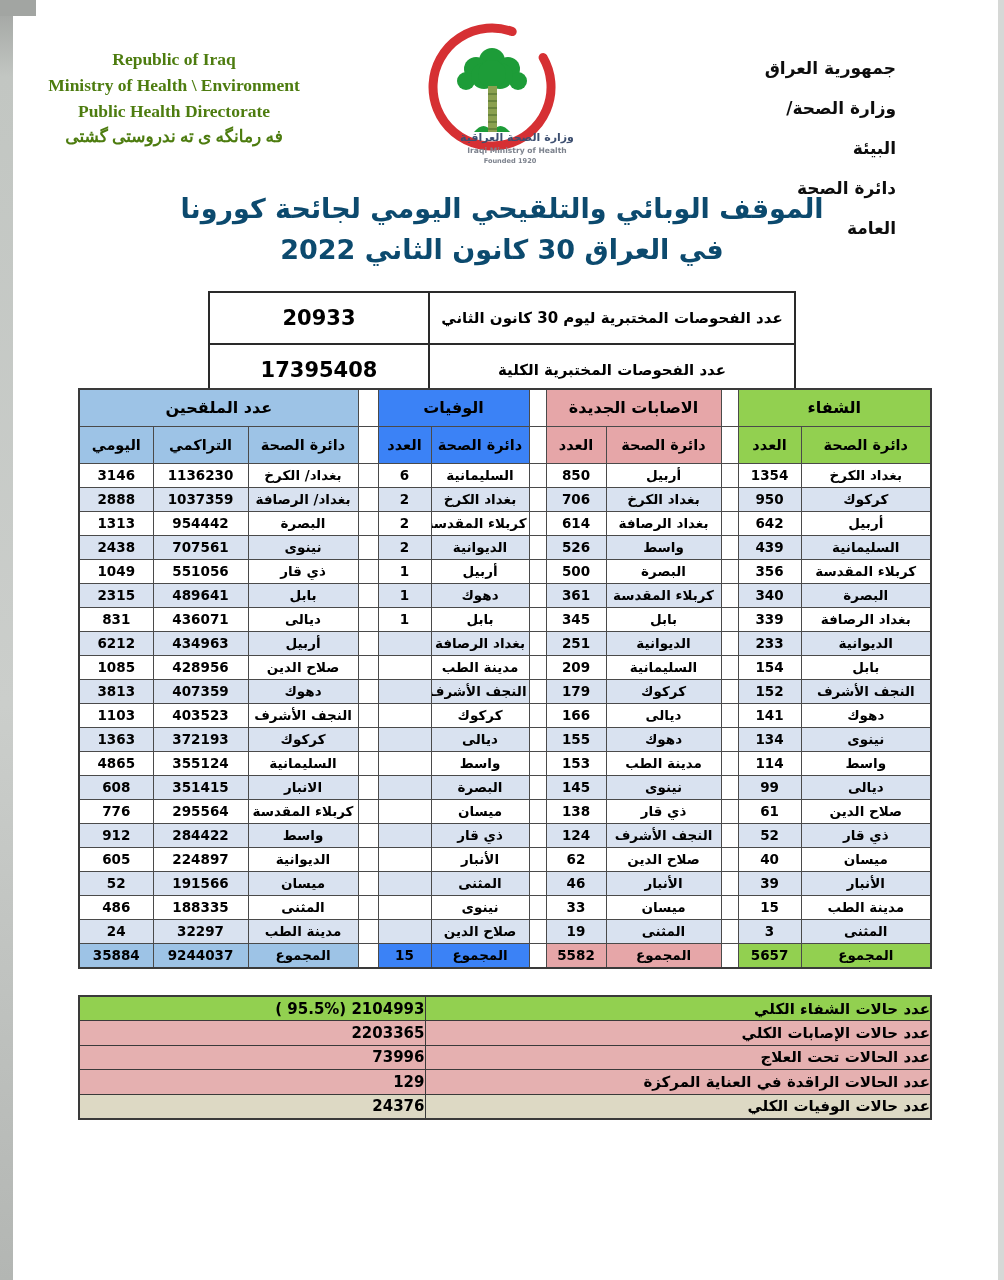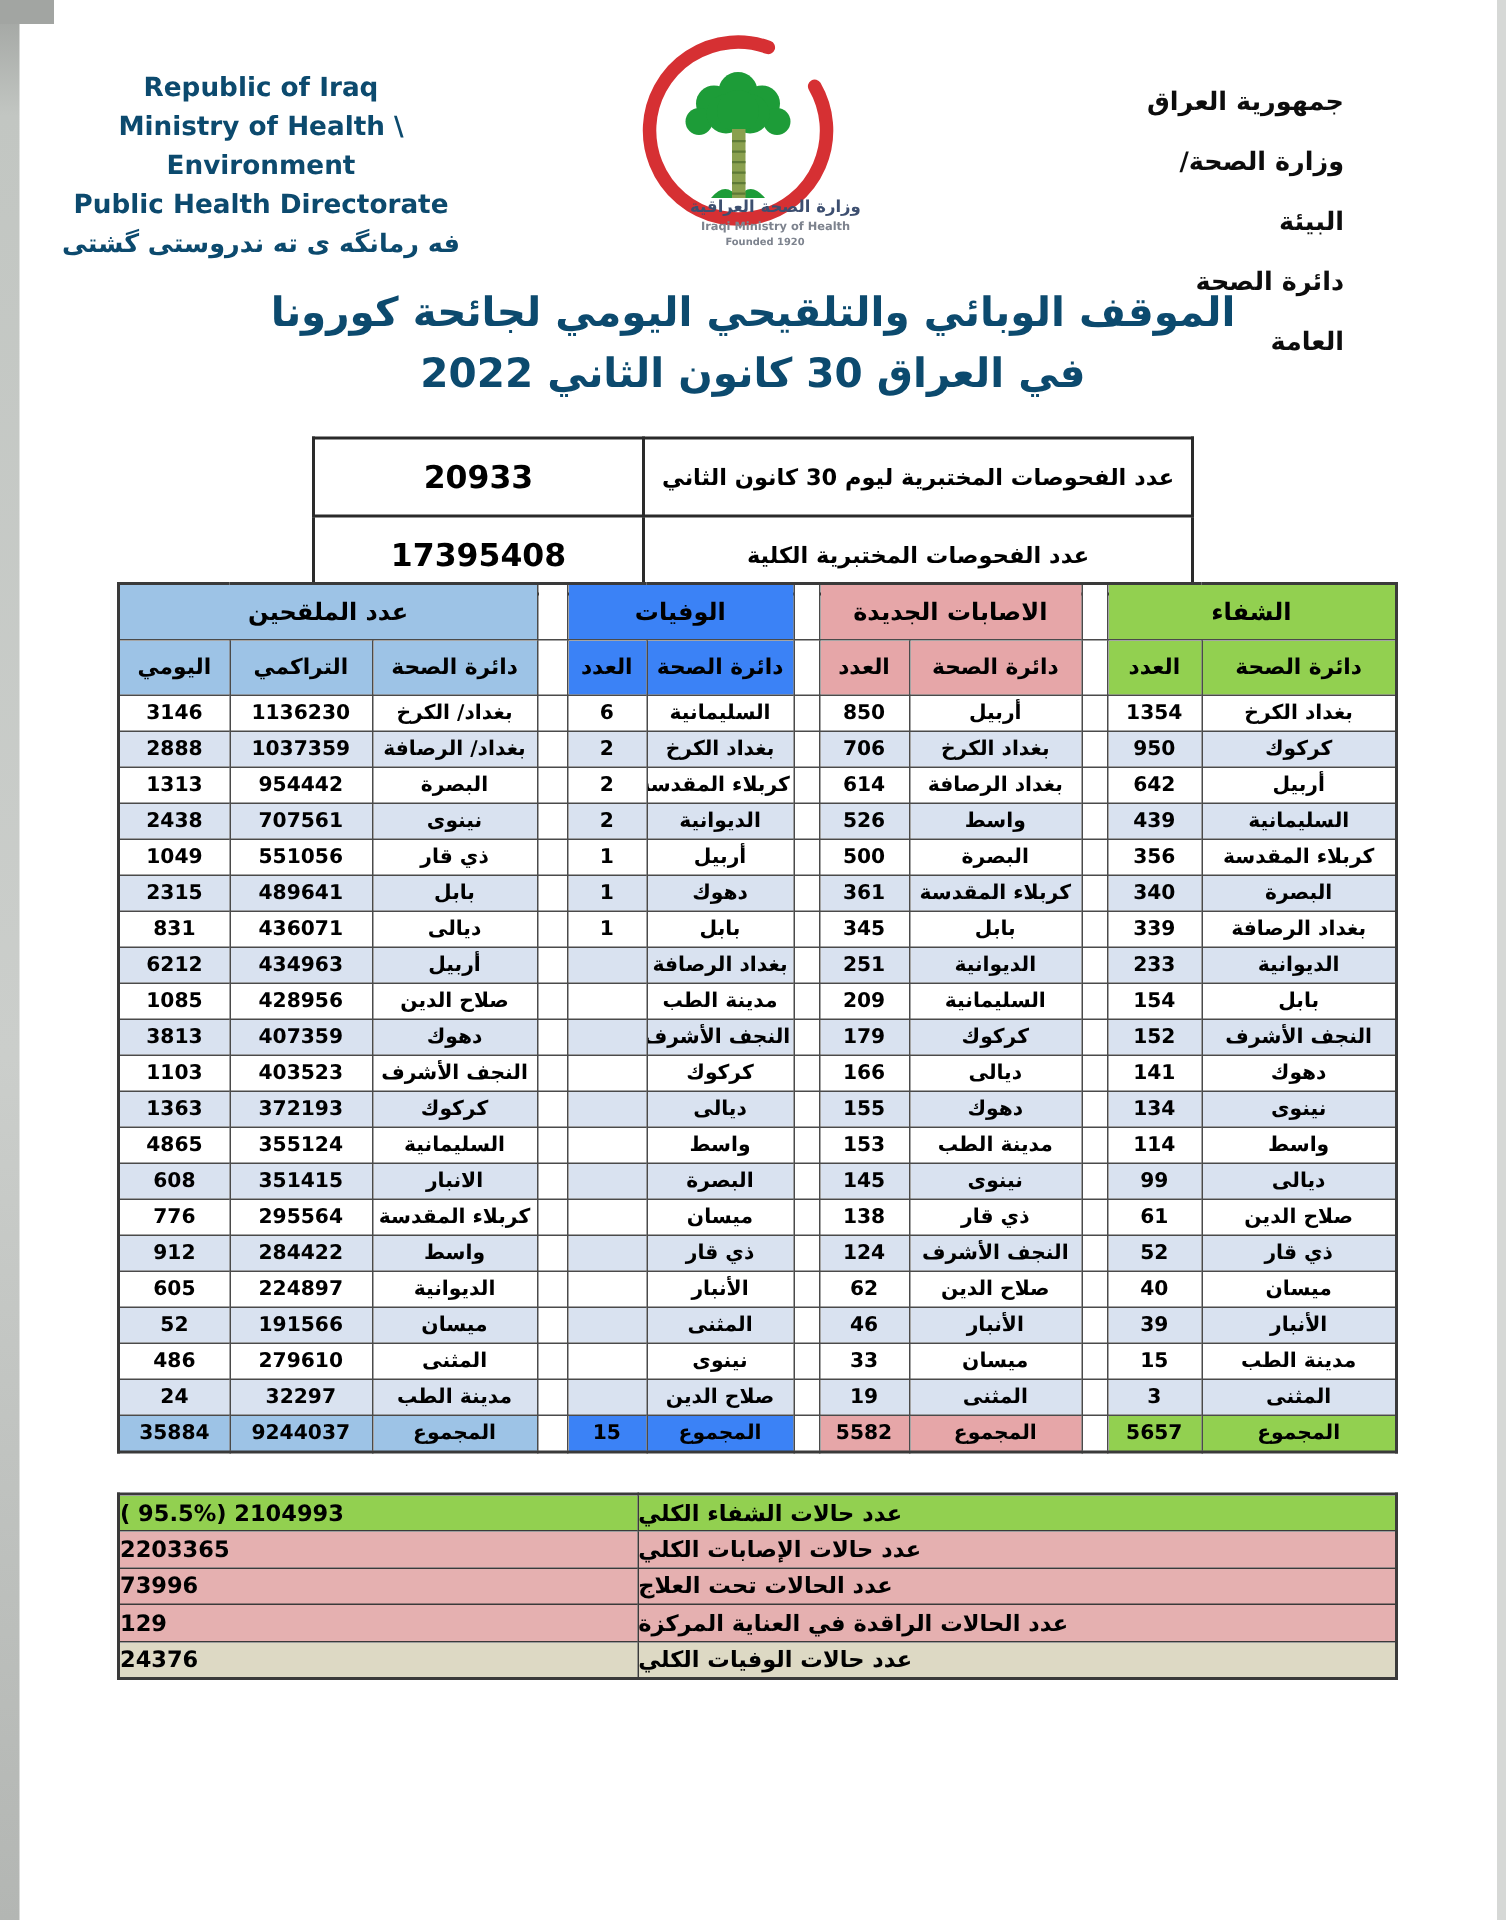--- a/index.html
+++ b/index.html
@@ -13,21 +13,21 @@
     overflow: hidden;
   }
   
   .edge-left  { position:absolute; left:0; top:0; width:13px; height:1280px;
                 background:linear-gradient(180deg,#9fa29f 0%,#c2c6c2 6%,#cbcecb 55%,#b3b6b3 100%); }
   .edge-top-left { position:absolute; left:0; top:0; width:36px; height:16px; background:#a2a5a2; }
   .edge-right { position:absolute; right:0; top:0; width:6px; height:1280px; background:#d6d8d6; }
 
   .header-english {
     position:absolute; left:26px; top:46px; width:296px;
-    text-align:center; font-size:17.5px; line-height:26px; color:#0c4a6e;
+    text-align:center; font-size:17.5px; line-height:26px; color:#4d7c0f;font-family:Liberation Serif, serif;
   }
   .header-english .ku { font-size:17px; }
   .header-arabic {
     position:absolute; left:748px; top:48px; width:148px;
     direction:rtl; text-align:right; font-size:17px; line-height:40px; color:#0d0d0d;
   }
   .logo { position:absolute; left:404px; top:14px; width:184px; height:158px; }
 
   .title {
     position:absolute; left:0; top:188px; width:1004px;
@@ -51,21 +51,21 @@
   .main-table .tot td { height:25px; }
   .sec-green { background:#92d050; }
   .sec-pink  { background:#e6a6a8; }
   .sec-grey  { background:#3b82f6; }
   .sec-blue  { background:#9dc3e6; }
   .main-table tbody tr:nth-child(odd)  td { background:#ffffff; }
   .main-table tbody tr:nth-child(even) td { background:#d9e2f0; }
   .main-table td.gap { background:#ffffff !important; }
 
   .summary-table { position:absolute; left:78px; top:995px; direction:rtl; table-layout:fixed; width:852px; border:2px solid #3a3a3a; }
-  .summary-table td { border:1.5px solid #3a3a3a; text-align:left; height:24.6px; font-size:15px; overflow:hidden; white-space:nowrap; }
+  .summary-table td { border:1.5px solid #3a3a3a; text-align:right; height:24.6px; font-size:15px; overflow:hidden; white-space:nowrap; }
   .sum-label { width:506px; }
   .sum-value { width:346px; direction:ltr; }
   .row-green td { background:#92d050; }
   .row-pink  td { background:#e5b0b0; }
   .row-beige td { background:#ddd9c4; }
 </style>
 </head>
 <body>
 
 <div class="edge-left"></div>
@@ -420,21 +420,21 @@
      <td>مدينة الطب</td>
      <td>15</td>
         <td class="gap"></td>
      <td>ميسان</td>
      <td>33</td>
         <td class="gap"></td>
      <td>نينوى</td>
      <td></td>
         <td class="gap"></td>
      <td>المثنى</td>
-     <td>279610</td>
+     <td>188335</td>
      <td>486</td>
    </tr>
       <tr>
      <td>المثنى</td>
      <td>3</td>
         <td class="gap"></td>
      <td>المثنى</td>
      <td>19</td>
         <td class="gap"></td>
      <td>صلاح الدين</td>

